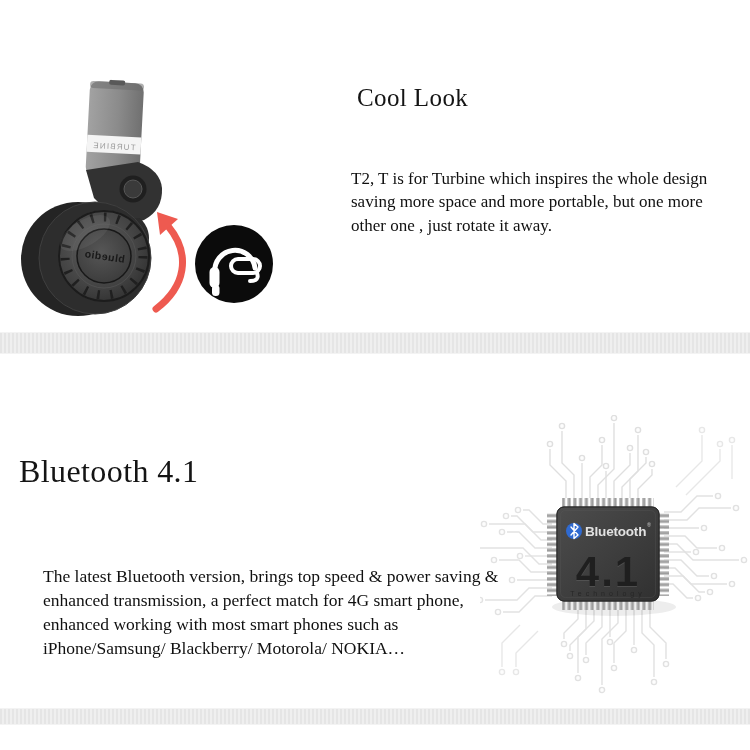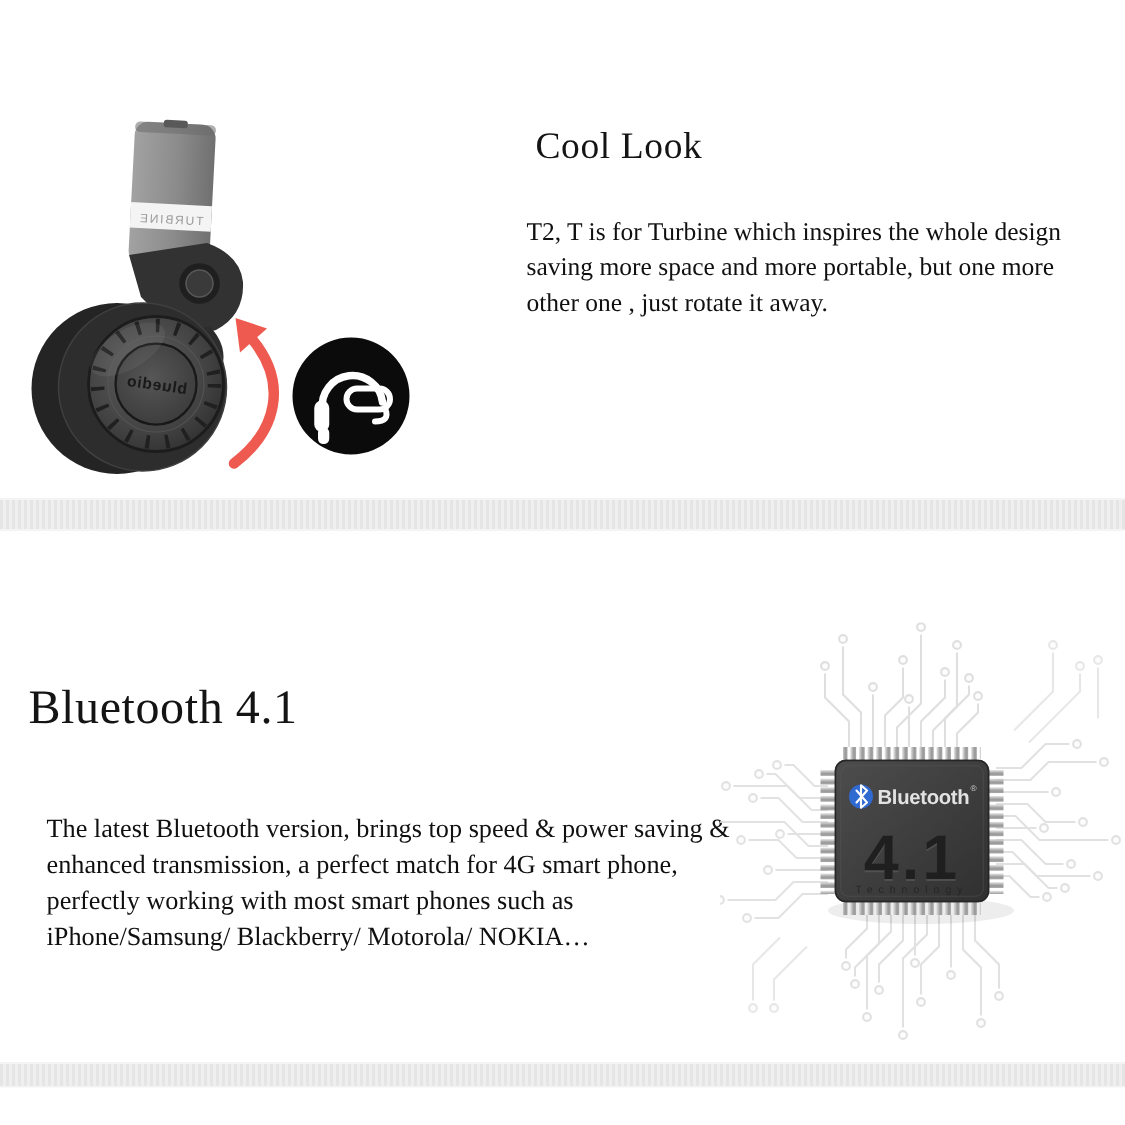--- a/index.html
+++ b/index.html
@@ -3,24 +3,24 @@
 <meta charset="utf-8">
 <style>
   html,body{margin:0;padding:0;background:#fff;}
   .page{
     position:relative;width:750px;height:750px;overflow:hidden;background:#ffffff;
     font-family:"Liberation Serif","DejaVu Serif",serif;color:#161616;
   }
   .heading{position:absolute;margin:0;font-weight:400;font-size:25px;letter-spacing:.4px;color:#141414;}
   #heading-cool{left:357px;top:84px;}
   #heading-bt{left:19px;top:453px;font-size:32px;}
-  .para{position:absolute;font-size:17px;color:#101010;}
+  .para{position:absolute;font-size:17px;color:#101010;margin-top:24px;}
   .para .line{white-space:pre;}
   #para-cool{left:351px;top:143px;width:398px;line-height:23.4px;}
-  #para-bt{left:31px;top:540px;width:460px;line-height:24px;font-size:17.5px;}
+  #para-bt{left:43px;top:540px;width:460px;line-height:24px;font-size:17.5px;}
   .divider{
     position:absolute;left:0;width:750px;z-index:5;
     background:repeating-linear-gradient(90deg,#e5e5e5 0 2px,#efefef 2px 4px);
     border-top:1px solid #f3f3f3;border-bottom:1px solid #f3f3f3;
   }
   #divider-1{top:332px;height:20px;}
   #divider-2{top:708px;height:15px;}
   .fig{position:absolute;}
   #fig-headphone{left:10px;top:70px;width:280px;height:255px;}
   #fig-chip{left:480px;top:415px;width:270px;height:295px;}
@@ -111,21 +111,21 @@
 
   <div class="divider" id="divider-1"></div>
 
   <section>
 
     <h1 class="heading" id="heading-bt">Bluetooth 4.1</h1>
 
     <div class="para" id="para-bt">
       <div class="line">The latest Bluetooth version, brings top speed &amp; power saving &amp;</div>
       <div class="line">enhanced transmission, a perfect match for 4G smart phone,</div>
-      <div class="line">perfectly working with most smart phones such as</div>
+      <div class="line">enhanced working with most smart phones such as</div>
       <div class="line">iPhone/Samsung/ Blackberry/ Motorola/ NOKIA…</div>
     </div>
 
     <div class="fig" id="fig-chip">
       <svg width="270" height="295" viewBox="0 0 270 295">
         <defs>
           <linearGradient id="chipGrad" x1="0" y1="0" x2="1" y2="1">
             <stop offset="0" stop-color="#4d4d4d"></stop>
               <stop offset="1" stop-color="#303030"></stop>
           </linearGradient>

